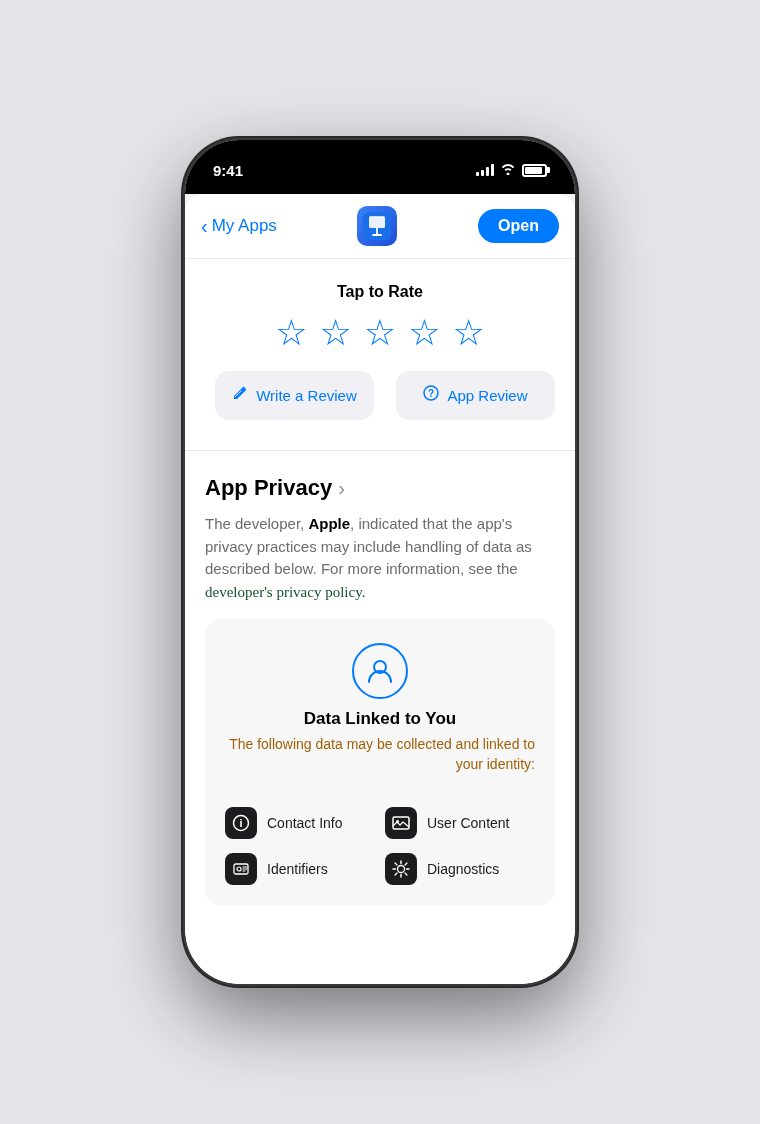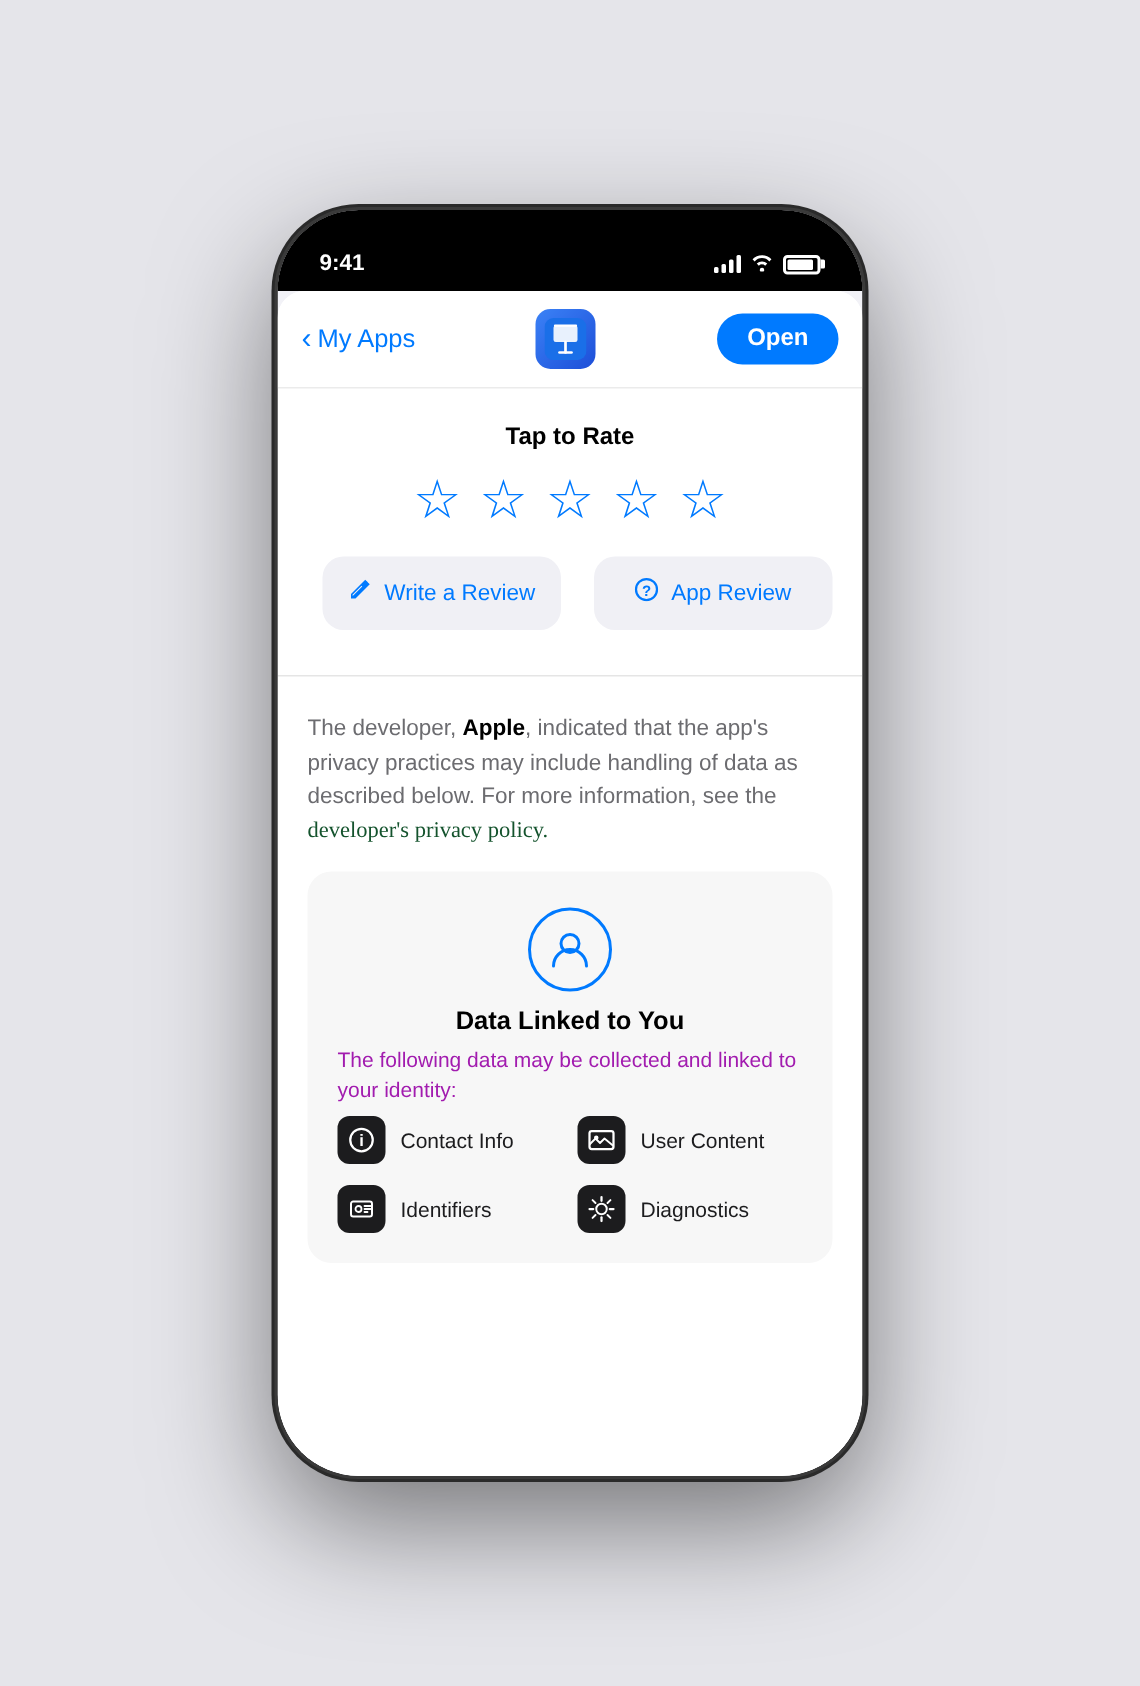--- a/index.html
+++ b/index.html
@@ -46,21 +46,21 @@
       background: #f2f2f7;
       border-radius: 54px;
       overflow: hidden;
     }
 
     
     .status-bar {
       background: #000;
       height: 54px;
       display: flex;
-      align-items: flex-end;
+      align-items: center;
       justify-content: space-between;
       padding: 16px 28px 10px 28px;
       position: relative;
     }
 
     .dynamic-island {
       position: absolute;
       top: 12px;
       left: 50%;
       transform: translateX(-50%);
@@ -306,25 +306,25 @@
 
     .privacy-card-title {
       text-align: center;
       font-size: 17px;
       font-weight: 700;
       color: #000;
       margin-bottom: 6px;
     }
 
     .privacy-card-subtitle {
-      text-align: left;
+      text-align: right;
       font-size: 14px;
-      color: #a21caf;
+      color: #a16207;
       line-height: 1.4;
-      margin-bottom: 8px;
+      margin-bottom: 33px;
     }
 
     .data-items-grid {
       display: grid;
       grid-template-columns: 1fr 1fr;
       gap: 14px 10px;
     }
 
     .data-item {
       display: flex;
@@ -426,20 +426,24 @@
                 <circle cx="8" cy="8" r="7" stroke="#007AFF" stroke-width="1.5" fill="none"></circle>
                 <text x="8" y="12" text-anchor="middle" font-size="10" fill="#007AFF" font-weight="600">?</text>
               </svg>
             </span>
             <span>App Review</span>
           </button>
         </div>
 
         <div class="divider"></div>
 
+        <div class="section-title-row">
+          <span class="section-title">App Privacy</span>
+          <span class="section-chevron">›</span>
+        </div>
 
         <p class="privacy-text">
           <span>The developer, </span><strong>Apple</strong><span>, indicated that the app's privacy practices may include handling of data as described below. For more information, see the </span><a class="privacy-link">developer's privacy policy.</a>
         </p>
 
         <div class="privacy-card">
           <div class="privacy-card-icon">
             <div class="person-icon-circle">
               <svg width="30" height="30" viewBox="0 0 30 30" fill="none">
                 <circle cx="15" cy="11" r="6" stroke="#007AFF" stroke-width="2" fill="none"></circle>

